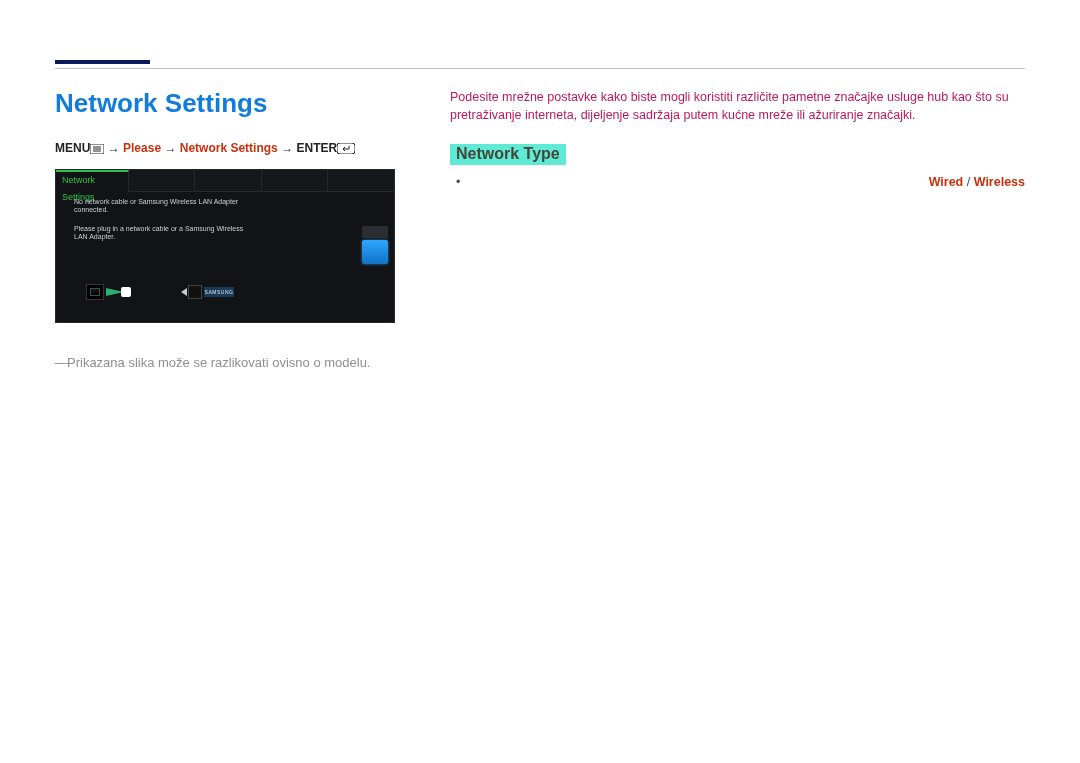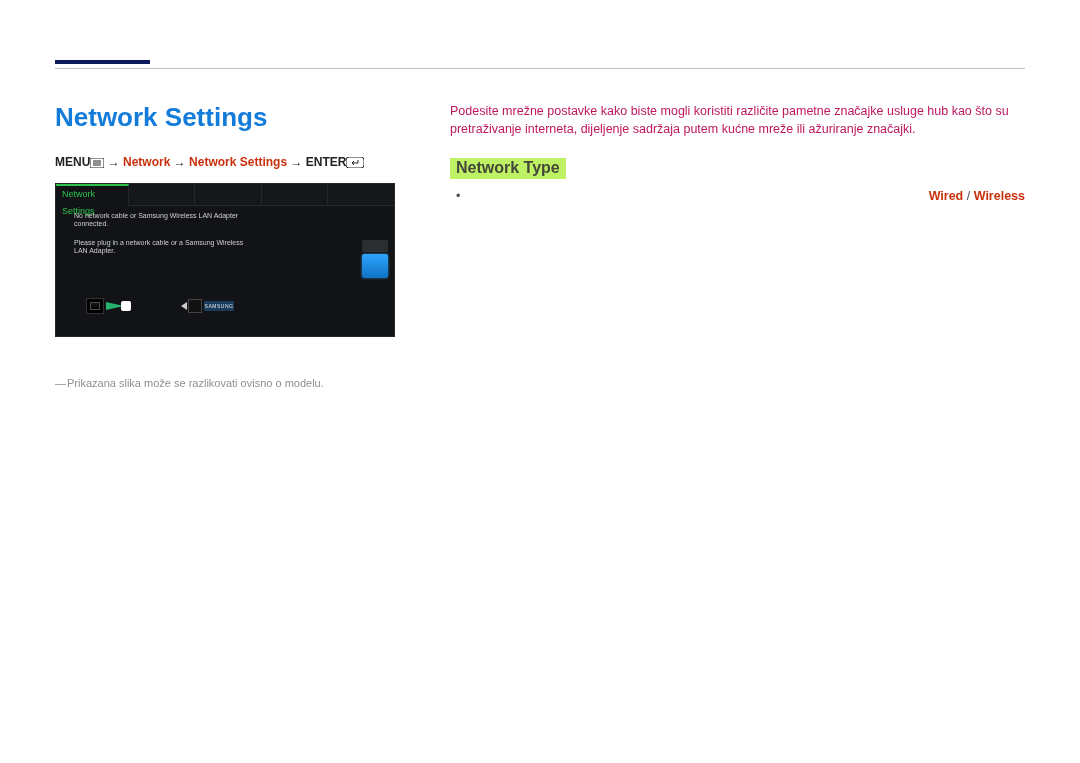--- a/index.html
+++ b/index.html
@@ -22,21 +22,21 @@
   .topbar-accent {
     position: absolute;
     top: 60px;
     left: 55px;
     width: 95px;
     height: 4px;
     background: #0b1a5a;
   }
   .layout {
     position: absolute;
-    top: 102px;
+    top: 88px;
     left: 55px;
     right: 55px;
     display: flex;
     gap: 50px;
   }
   .col-left { width: 345px; flex: 0 0 345px; }
   .col-right { flex: 1; }
   .section-title {
     color: #137cda;
     font-size: 26px;
@@ -181,41 +181,41 @@
     position: absolute;
     right: 6px;
     top: 56px;
     width: 26px;
     height: 12px;
     background: #2b2e31;
     border-radius: 1px;
   }
   .note {
     color: #8f8f8f;
-    font-size: 11px;
-    margin-top: 40px;
+    font-size: 13px;
+    margin-top: 32px;
     padding-left: 12px;
     position: relative;
   }
   .note::before {
     content: "―";
     position: absolute;
     left: 0;
     color: #8f8f8f;
   }
 
   .para {
     color: #be185d;
     font-size: 12.5px;
     line-height: 1.45;
     margin-bottom: 20px;
   }
   .subhead {
     display: inline-block;
-    background: #bef264;
+    background: #5eead4;
     color: #44463a;
     font-size: 16px;
     font-weight: 700;
     padding: 1px 6px 2px;
     margin-bottom: 10px;
   }
   .opt-line {
     font-size: 12.5px;
     font-weight: 700;
     color: #c8310d;
@@ -244,21 +244,21 @@
     <h1 class="section-title">Network Settings</h1>
 
     <div class="path">
       <span>MENU</span><span class="menu-icon"><svg width="14" height="10" viewBox="0 0 14 10">
             <rect x="0" y="0" width="14" height="10" rx="1" fill="none" stroke="#222" stroke-width="1"></rect>
             <line x1="3" y1="3" x2="11" y2="3" stroke="#222" stroke-width="1"></line>
             <line x1="3" y1="5" x2="11" y2="5" stroke="#222" stroke-width="1"></line>
             <line x1="3" y1="7" x2="11" y2="7" stroke="#222" stroke-width="1"></line>
           </svg></span>
       <span class="arrow"> → </span>
-      <span class="hl">Network</span>
+      <span class="hl">Please</span>
       <span class="arrow"> → </span>
       <span class="hl">Network Settings</span>
       <span class="arrow"> → </span>
       <span>ENTER</span><span class="menu-icon"><svg width="18" height="11" viewBox="0 0 18 11">
             <rect x="0" y="0" width="18" height="11" rx="3" fill="none" stroke="#222" stroke-width="1"></rect>
             <path d="M12 3 L12 6 L6 6 M8 4 L6 6 L8 8" fill="none" stroke="#222" stroke-width="1"></path>
           </svg></span>
     </div>
 
     <div class="tv-shot">

